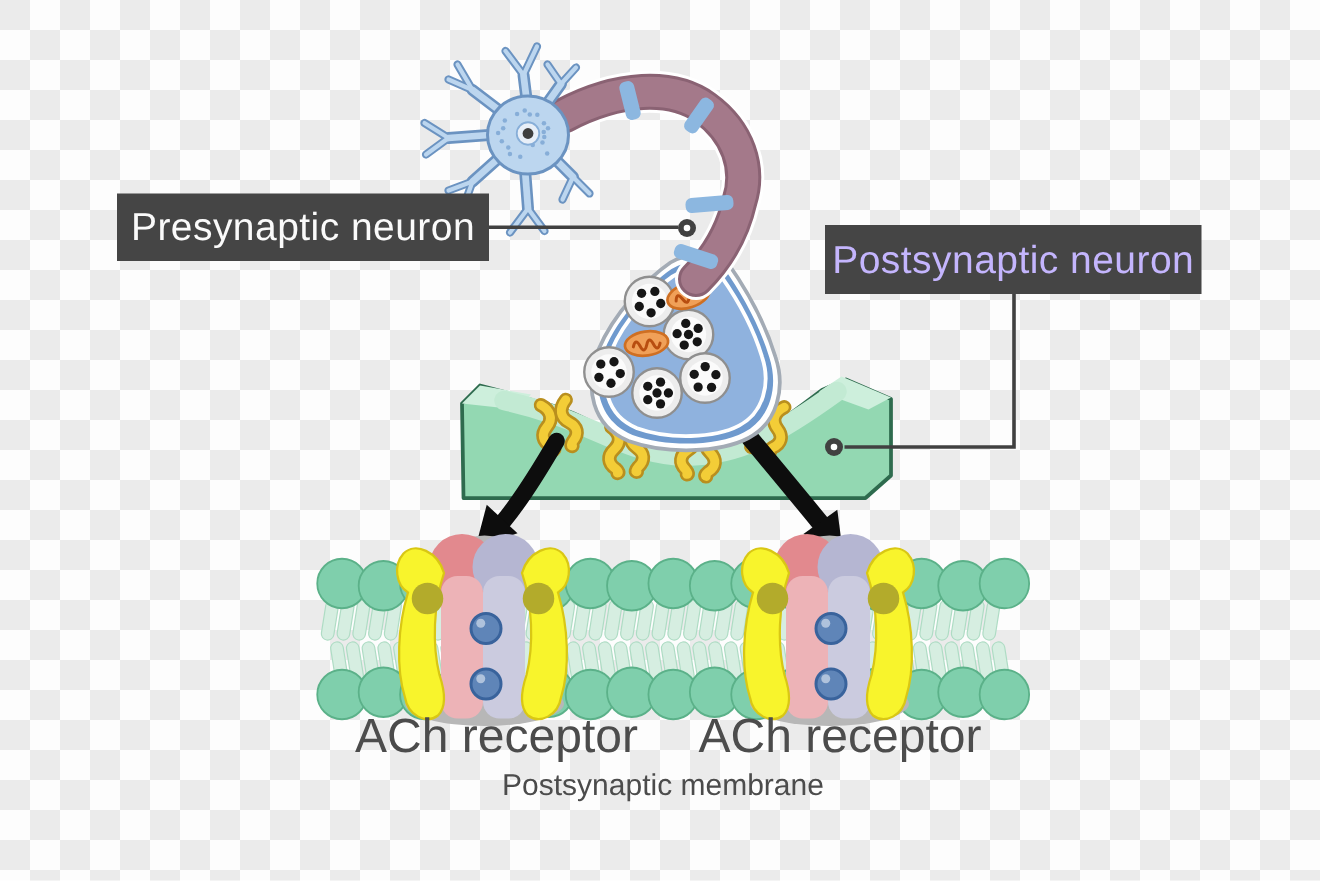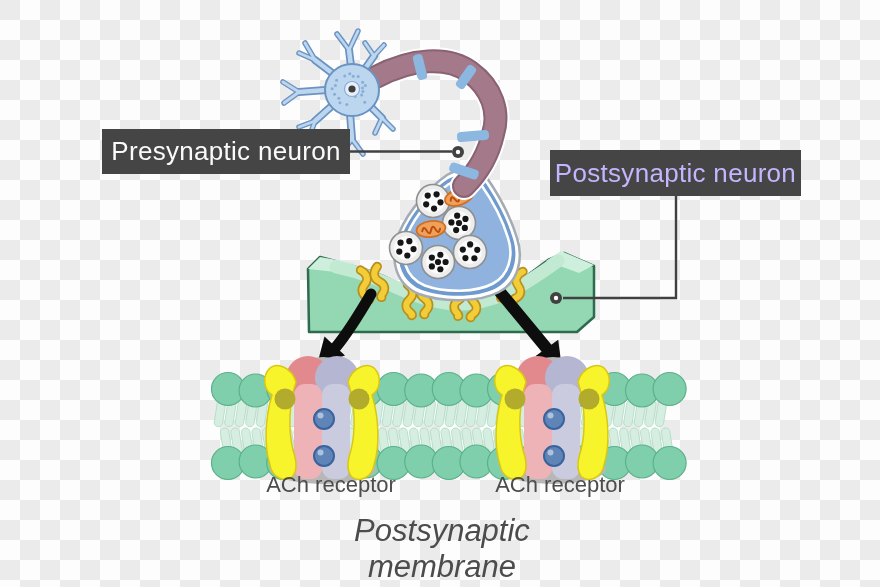--- a/index.html
+++ b/index.html
@@ -1,26 +1,26 @@
 <!DOCTYPE html>
 <html><head>
 <meta charset="utf-8">
 <style>
   html,body{margin:0;padding:0;}
   #stage{position:relative;width:880px;height:587px;overflow:hidden;
          font-family:"Liberation Sans", sans-serif;}
   #art{position:absolute;left:0;top:0;}
   .labelbox{position:absolute;display:flex;align-items:center;justify-content:center;
             font-size:26px;letter-spacing:.3px;font-weight:400;}
-  .caption{position:absolute;text-align:center;font-size:22px;font-weight:400;}
-  #lbl-presyn{left:78px;top:129px;width:248px;height:45px;margin-left:24px;}
+  .caption{position:absolute;text-align:center;font-size:32px;font-weight:400;}
+  #lbl-presyn{left:78px;top:129px;width:248px;height:45px;}
   #lbl-postsyn{left:550px;top:150px;width:251px;height:46px;}
   #cap-ach-left{left:231px;top:472px;width:200px;}
   #cap-ach-right{left:460px;top:472px;width:200px;}
-  #cap-membrane{left:292px;top:513px;width:300px;font-size:31px;font-style:italic;}
+  #cap-membrane{left:292px;top:513px;width:300px;font-size:20px;}
 </style>
 </head>
 <body>
 
 <div id="stage" style="background-color: rgb(253, 253, 253); background-image: linear-gradient(45deg, rgb(235, 235, 235) 25%, transparent 25%, transparent 75%, rgb(235, 235, 235) 75%), linear-gradient(45deg, rgb(235, 235, 235) 25%, transparent 25%, transparent 75%, rgb(235, 235, 235) 75%); background-size: 40px 40px; background-position: 20px 0px, 0px 20px;">
 
   <svg id="art" width="880" height="587" viewBox="0 0 880 587">
     <defs>
       <path id="termP" d="M447,175 C431,186 409,209 399,233 C389,259 395,284 419,294 C444,303 480,302 499,292 C518,282 524,259 517,238 C510,215 497,192 485,175 C473,168 459,168 447,175 Z"></path>
       <path id="axonP" d="M376,77 C412,58 448,56 470,72 C492,88 500,112 493,134 C488,156 478,172 464,186" fill="none"></path>

